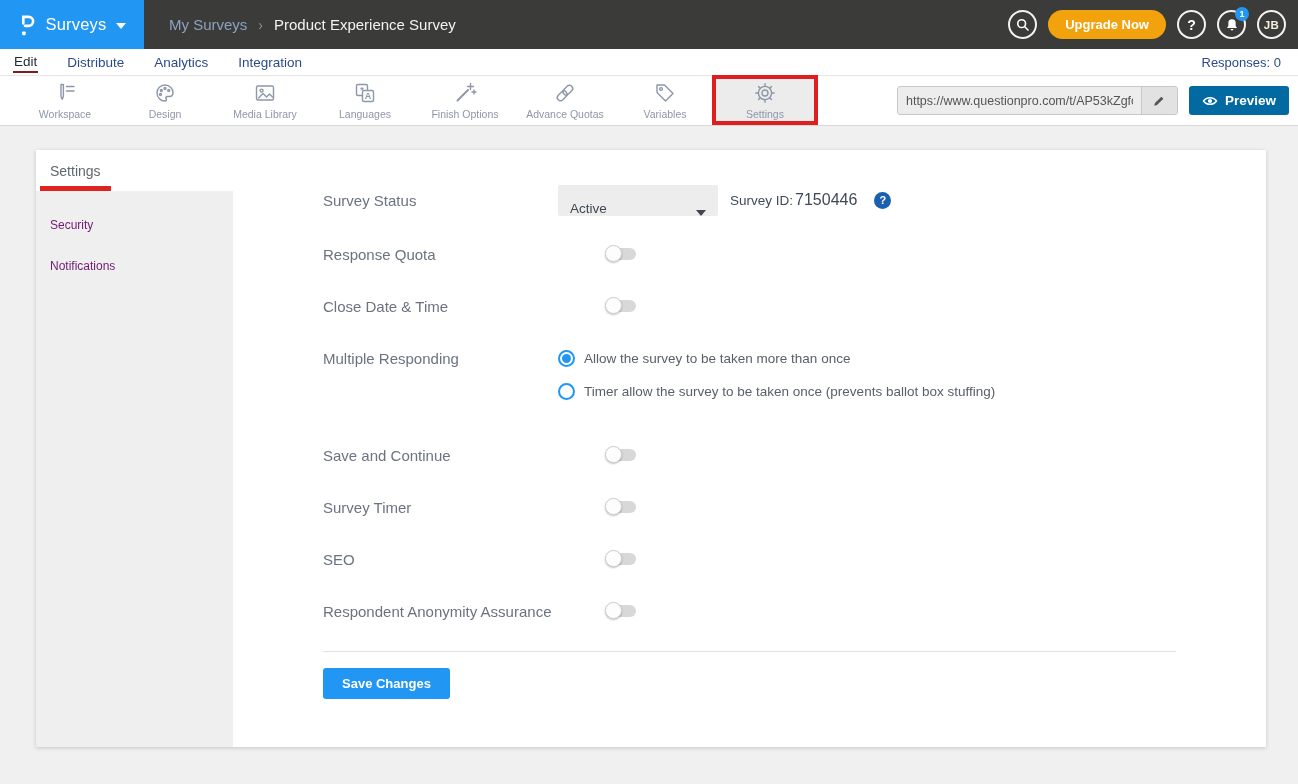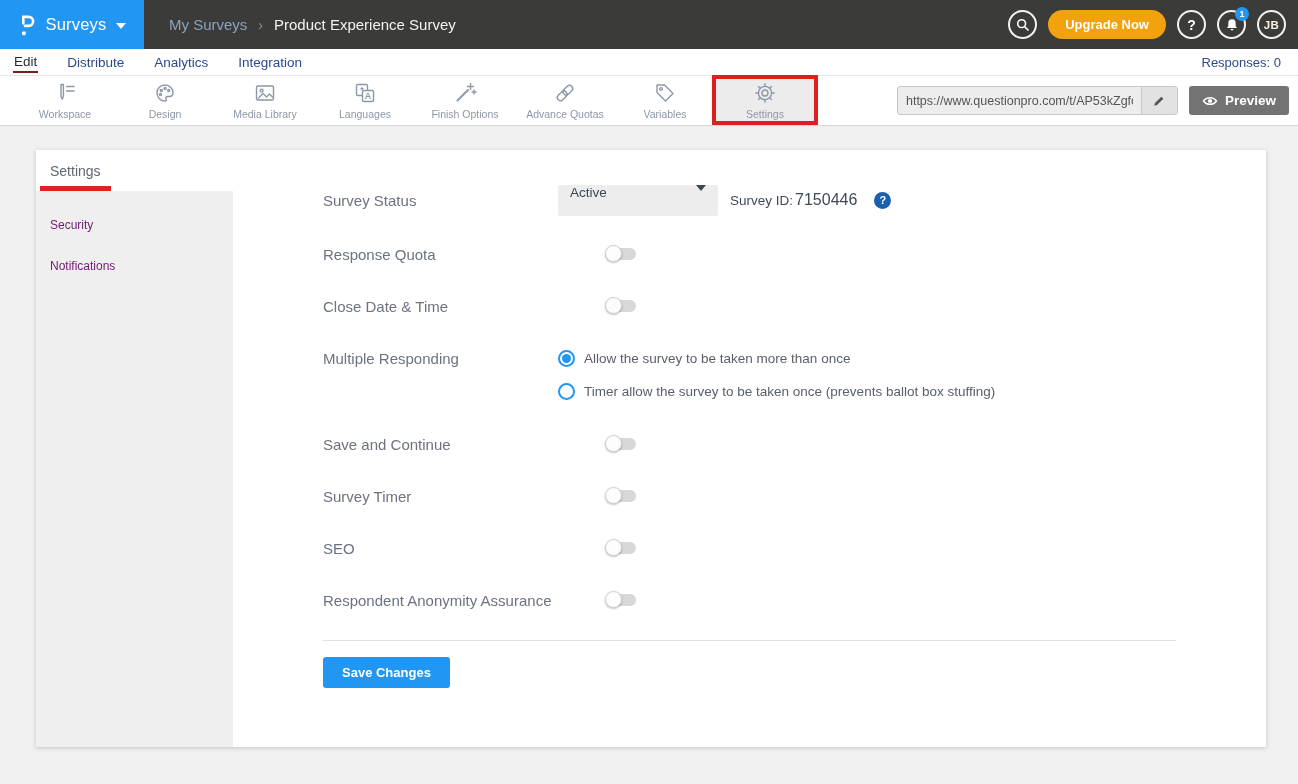--- a/index.html
+++ b/index.html
@@ -49,21 +49,21 @@
                     border:4px solid #dd1f1f; pointer-events:none; z-index:5; }
   .langA { font-size:9px; fill:#8d97a8; stroke:none; font-weight:bold; }
   .url-group { margin-left:auto; display:flex; align-items:center; gap:11px; padding-right:9px; }
   .url-box { width:281px; height:29px; background:#ededed; border:1px solid #c8c8c8;
              border-radius:3px; display:flex; align-items:stretch; overflow:hidden; }
   .url-box input { flex:1; border:none; background:transparent; outline:none;
                    font-size:12.5px; color:#555; padding:0 8px;
                    font-family:"Liberation Sans",sans-serif; }
   .url-edit { width:36px; background:#e2e2e2; border-left:1px solid #c8c8c8;
               display:flex; align-items:center; justify-content:center; cursor:pointer; }
-  .preview-btn { height:29px; background:#737373; border-radius:3px; color:#fff;
+  .preview-btn { height:29px; background:#0369a1; border-radius:3px; color:#fff;
                  font-size:13.5px; font-weight:bold; display:flex; align-items:center;
                  gap:7px; padding:0 13px; cursor:pointer; }
 
   
   .page { height:658px; }
   .card { margin:24px 32px 0 36px; height:597px; background:#fff; position:relative;
           box-shadow:0 1px 4px rgba(0,0,0,.18); display:flex; }
   .blue-bar { position:absolute; left:0; top:5px; width:5px; height:33px; background:#2196f3; }
 
   .side { width:197px; flex:none; display:flex; flex-direction:column; }
@@ -73,38 +73,38 @@
                                 background:#dd2420; }
   .side-rest { flex:1; background:#efefef; }
   .side-item { height:41px; display:flex; align-items:flex-end; padding-left:14px;
                font-size:12px; color:#701a75; cursor:pointer; }
 
   .form { flex:1; padding:34px 90px 0 90px; }
   .frow { display:flex; align-items:center; }
   .flabel { width:235px; flex:none; font-size:15px; color:#6b7380; }
   .status-row { height:32px; margin-bottom:26px; }
   .select-box { width:160px; height:31px; background:#ededed; border-radius:2px;
-                display:flex; align-items:flex-start; justify-content:space-between;
+                display:flex; align-items:flex-end; justify-content:space-between;
                 padding:0 12px; cursor:pointer; }
   .select-box .sel-val { font-size:13.5px; color:#3d4856; }
   .sel-caret { width:0; height:0; border-left:5px solid transparent; border-right:5px solid transparent;
                border-top:6px solid #40454e; }
   .sid-label { font-size:13.5px; color:#3f4a59; margin-left:12px; }
   .sid-value { font-size:16px; color:#3f4a59; margin-left:2px; }
   .help-dot { width:17px; height:17px; border-radius:50%; background:#1a5fb0; color:#fff;
               font-size:11px; font-weight:bold; display:flex; align-items:center;
               justify-content:center; margin-left:17px; cursor:pointer; }
 
   .toggle-row { height:24px; margin-bottom:28px;gap:48px; }
   .toggle { width:30px; height:12px; background:#d8d8d8; border-radius:6px; position:relative;
             cursor:pointer; }
   .toggle .knob { position:absolute; left:-1px; top:-3px; width:17px; height:17px; border-radius:50%;
                   background:#fdfdfd; border:1px solid #cfcfcf; box-shadow:0 1px 2px rgba(0,0,0,.25); }
 
-  .multi-row { align-items:flex-start; margin-bottom:29px; }
+  .multi-row { align-items:flex-start; margin-bottom:40px; }
   .multi-row .flabel { padding-top:4px; }
   .radio-opts { display:flex; flex-direction:column; gap:9px; }
   .radio-line { display:flex; align-items:center; height:24px; cursor:pointer; }
   .radio { width:17px; height:17px; border:2px solid #2196f3; border-radius:50%; flex:none;
            display:flex; align-items:center; justify-content:center; background:#fff; }
   .radio.checked::after { content:""; width:9px; height:9px; border-radius:50%; background:#2196f3; }
   .radio-label { font-size:13.5px; color:#59606a; margin-left:9px; }
 
   .divider { border-top:1px solid #e2e2e2; margin-top:23px; }
   .save-btn { margin-top:16px; display:inline-flex; align-items:center; height:31px;

